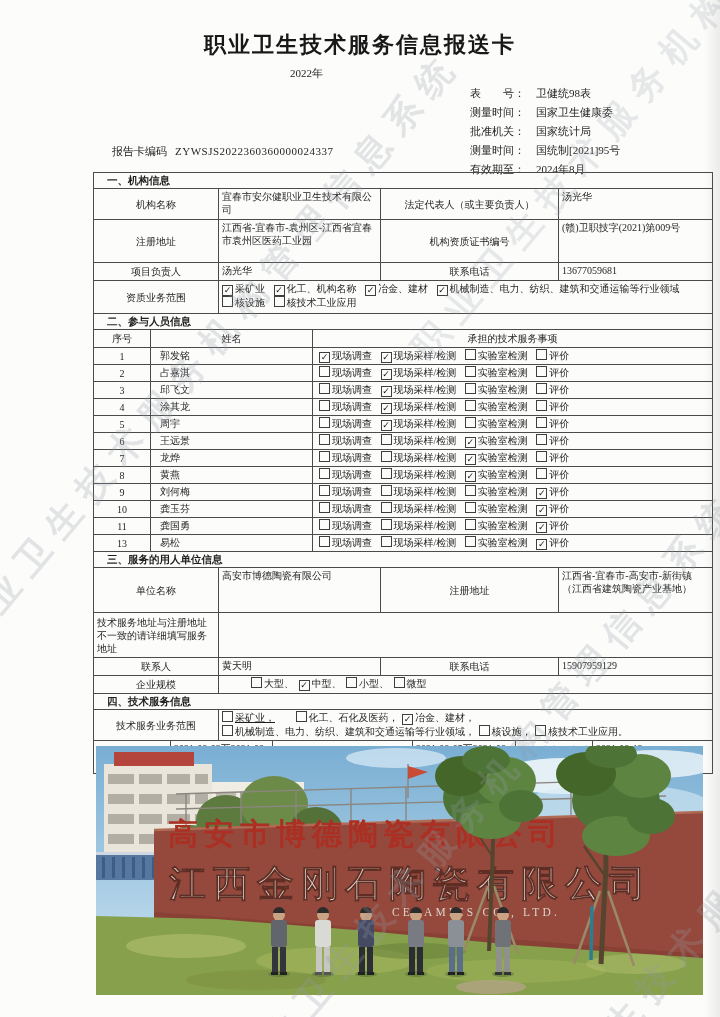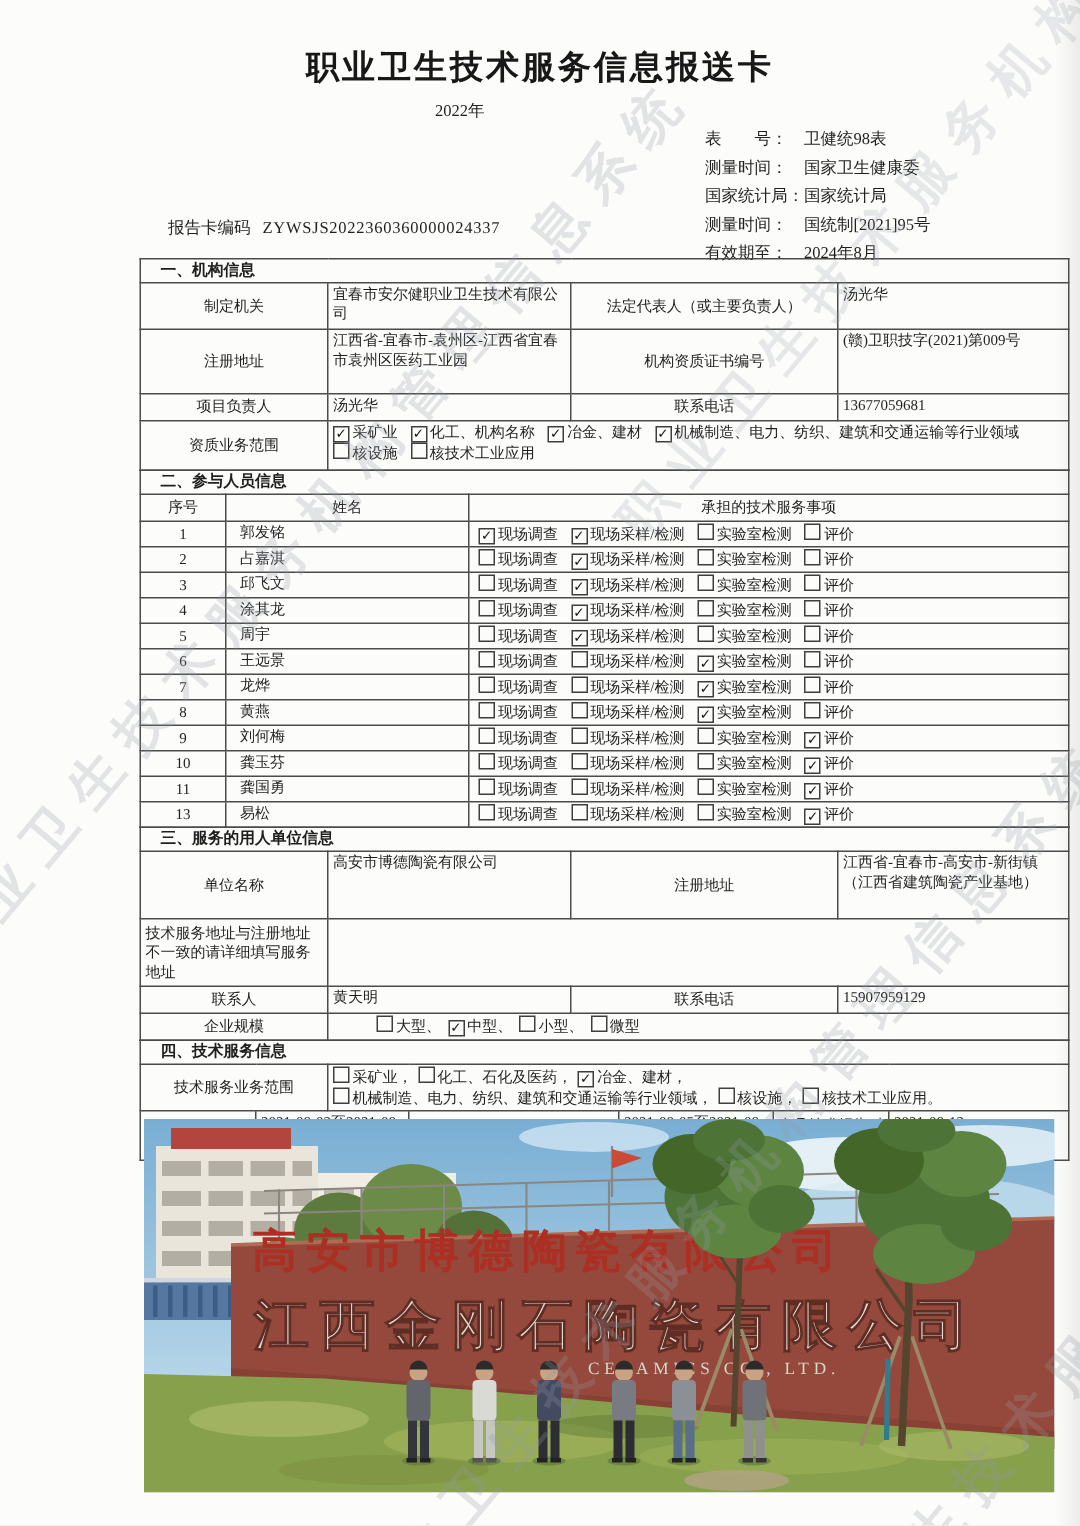--- a/index.html
+++ b/index.html
@@ -68,21 +68,21 @@
     <div class="meta">
       <div class="meta-row">
         <span class="meta-label">表　　号：</span>
         <span>卫健统98表</span>
       </div>
       <div class="meta-row">
         <span class="meta-label">测量时间：</span>
         <span>国家卫生健康委</span>
       </div>
       <div class="meta-row">
-        <span class="meta-label">国家统计局：</span>
+        <span class="meta-label">批准机关：</span>
         <span>国家统计局</span>
       </div>
       <div class="meta-row">
         <span class="meta-label">测量时间：</span>
         <span>国统制[2021]95号</span>
       </div>
       <div class="meta-row">
         <span class="meta-label">有效期至：</span>
         <span>2024年8月</span>
       </div>
@@ -99,21 +99,21 @@
             <col style="width:125px">
             <col style="width:162px">
             <col style="width:178px">
             <col style="width:154px">
           </colgroup>
         <tbody>
             <tr>
               <td colspan="4" class="sec h13">一、机构信息</td>
             </tr>
         <tr>
-          <td class="l h28">制定机关</td>
+          <td class="l h28">机构名称</td>
           <td class="v">宜春市安尔健职业卫生技术有限公司</td>
           <td class="l">法定代表人（或主要负责人）</td>
           <td class="v">汤光华</td>
         </tr>
         <tr>
           <td class="l h40">注册地址</td>
           <td class="v">江西省-宜春市-袁州区-江西省宜春市袁州区医药工业园</td>
           <td class="l">机构资质证书编号</td>
           <td class="v">(赣)卫职技字(2021)第009号</td>
         </tr>
@@ -351,21 +351,21 @@
             <col style="width:120px">
           </colgroup>
         <tbody>
             <tr>
               <td colspan="7" class="sec h13">四、技术服务信息</td>
             </tr>
         <tr>
           <td colspan="2" class="l h28">技术服务业务范围</td>
           <td colspan="5" class="v">
             
-              <span class="grp" style="margin-right:1px;"><span class="cb"></span><span>采矿业，</span></span>
+              <span class="grp" style="margin-right:18px;text-decoration:underline;"><span class="cb"></span><span>采矿业，</span></span>
             
               <span class="grp" style="margin-right:1px;"><span class="cb"></span><span>化工、石化及医药，</span></span>
             
               <span class="grp" style="margin-right:1px;"><span class="cb checked">✓</span><span>冶金、建材，</span></span>
             
               <span class="grp" style="margin-right:1px;"><span class="cb"></span><span>机械制造、电力、纺织、建筑和交通运输等行业领域，</span></span>
             
               <span class="grp" style="margin-right:1px;"><span class="cb"></span><span>核设施，</span></span>
             
               <span class="grp" style="margin-right:1px;"><span class="cb"></span><span>核技术工业应用。</span></span>

